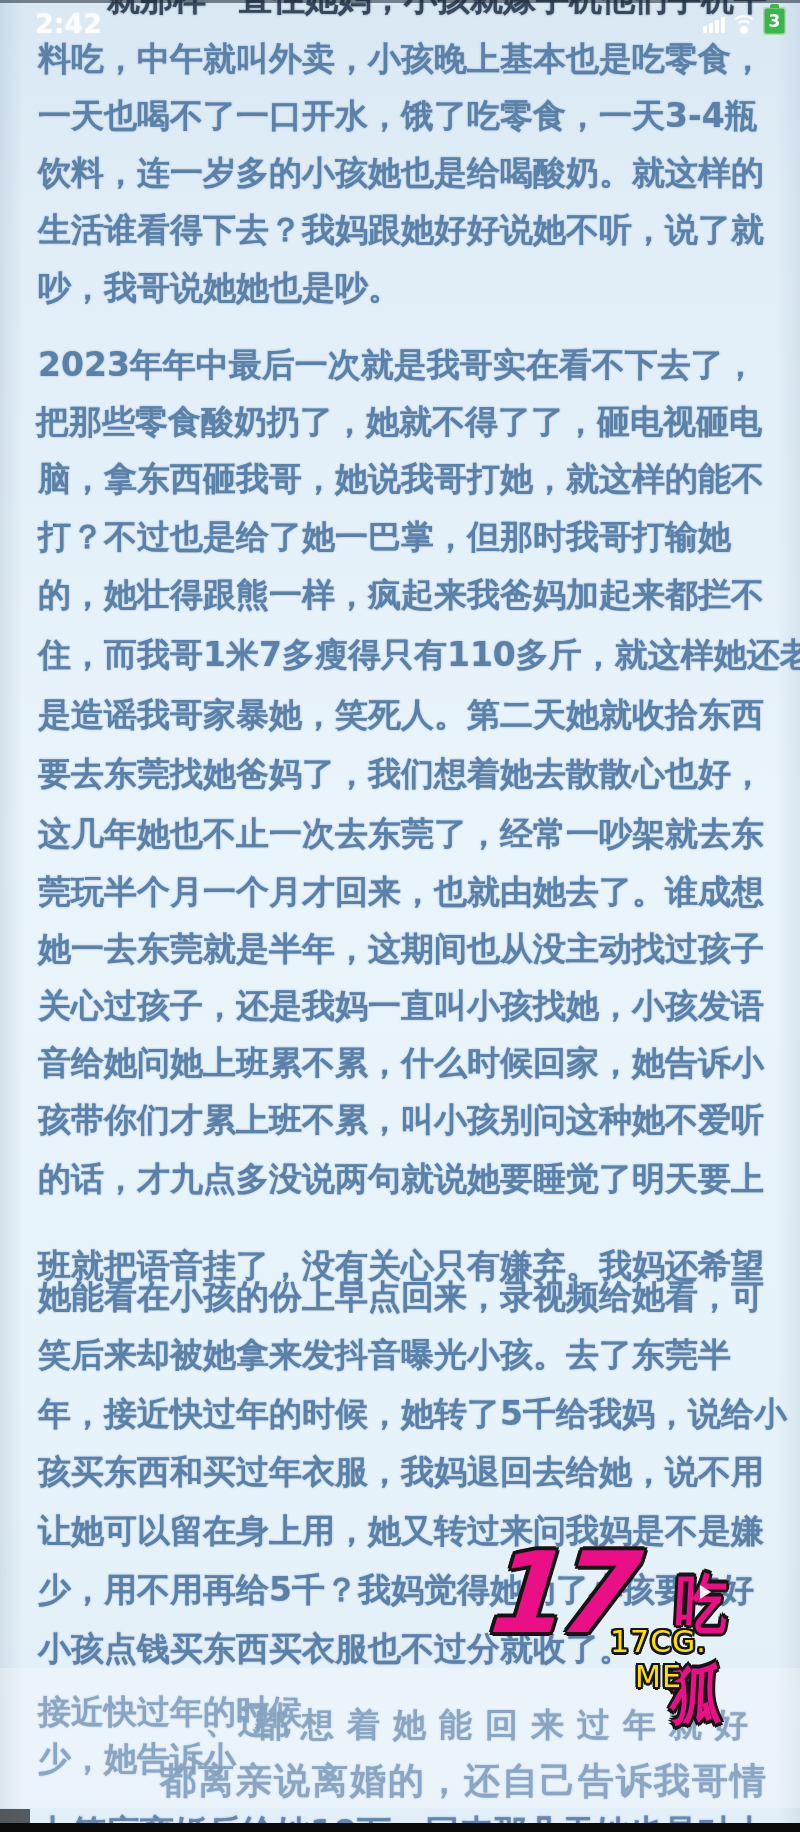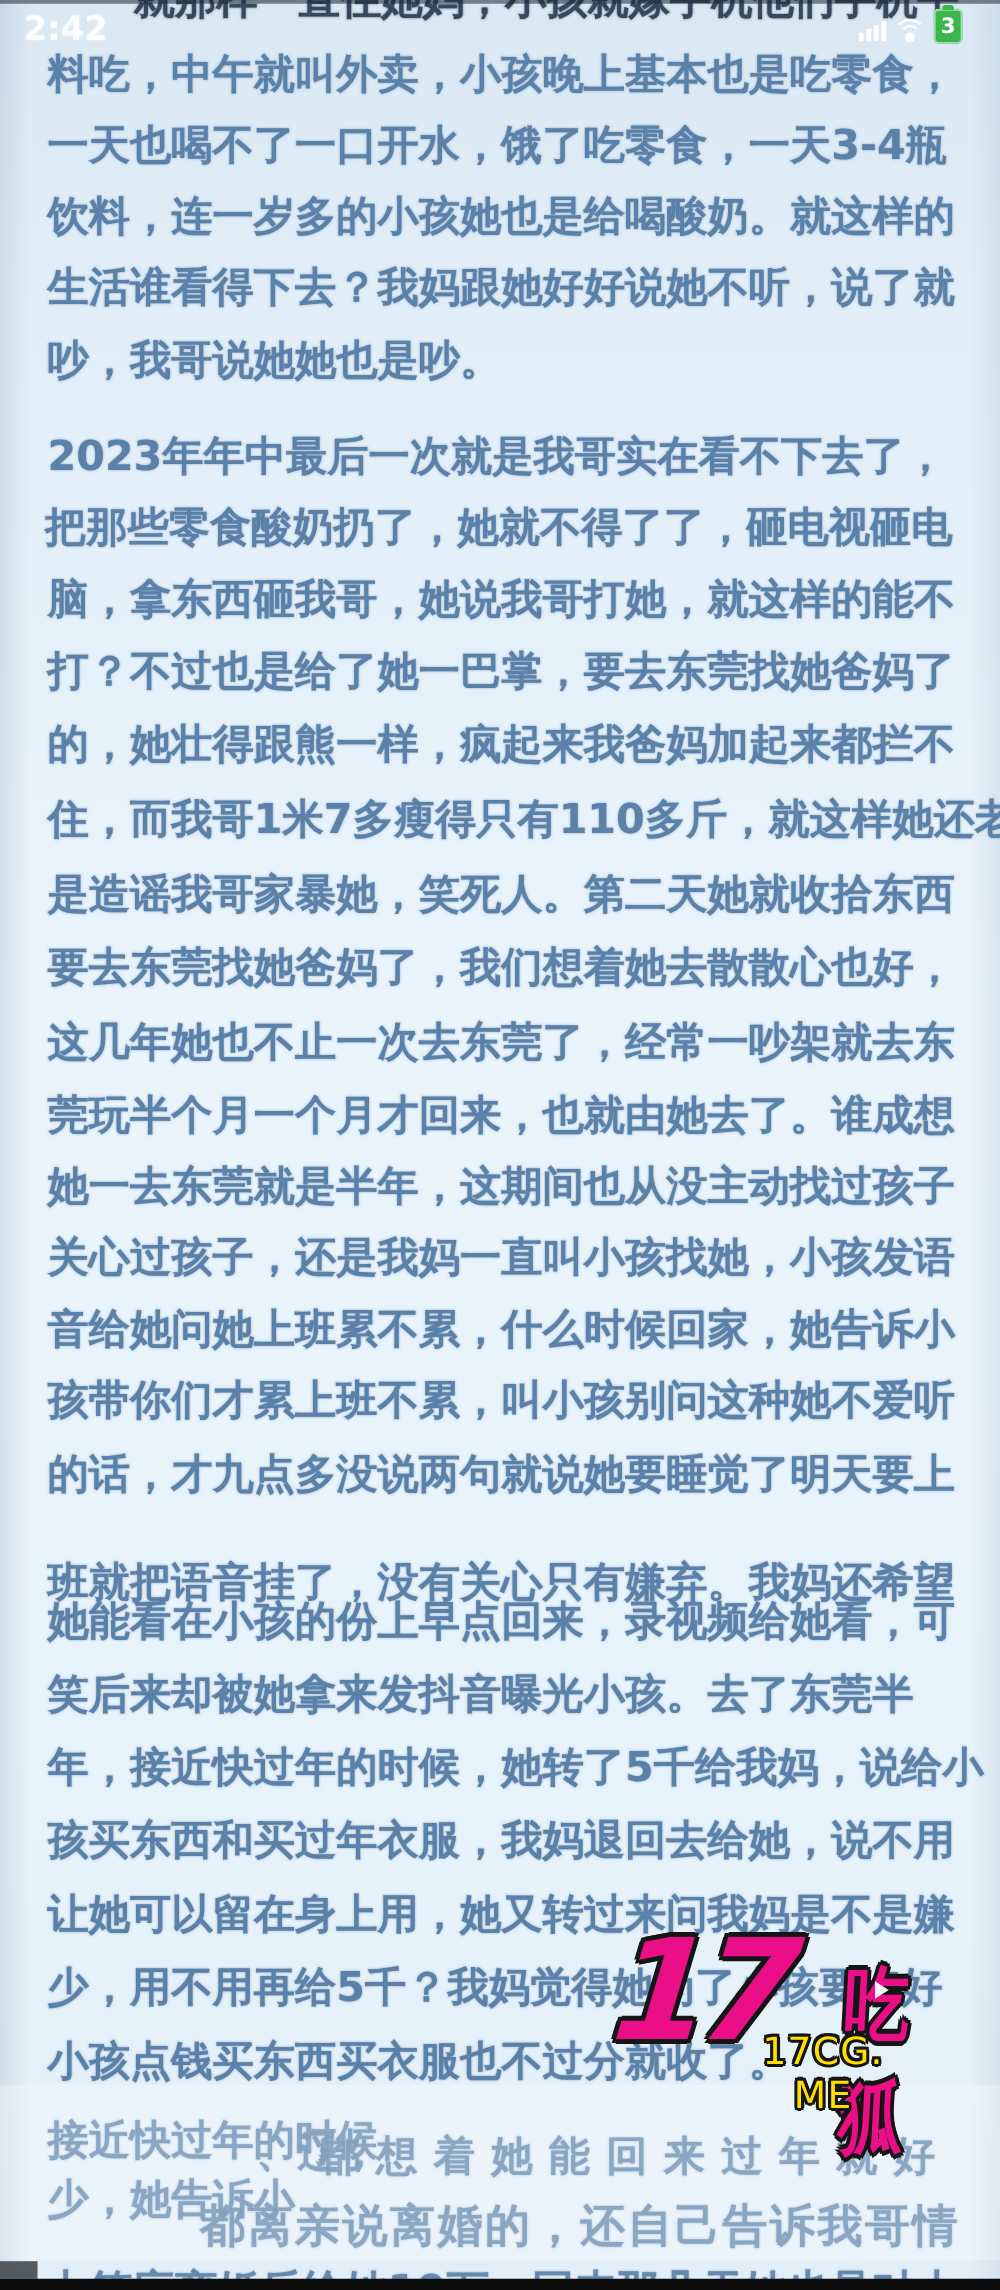--- a/index.html
+++ b/index.html
@@ -12,21 +12,21 @@
   }
   .line{
     position:absolute; white-space:nowrap;
     font-size:33px; font-weight:600; color:#5b81a8;
     text-shadow:0 0 2px rgba(104,140,178,.75);
   }
   .line.dark{ color:#36485e; text-shadow:0 0 2px rgba(40,55,75,.7); }
   .line.ghost{ opacity:.92; }
 
   
-  #statusbar{ position:absolute; left:0; top:0; width:776px; height:46px; z-index:30; }
+  #statusbar{ position:absolute; left:16px; top:0; width:776px; height:46px; z-index:30; }
   #clock{
     position:absolute; left:19px; top:8px; font-size:27px; font-weight:700;
     color:rgba(255,255,255,.82); text-shadow:0 0 3px rgba(255,255,255,.5);
   }
   #sysicons{ position:absolute; right:6px; top:7px; display:flex; align-items:flex-end; gap:6px; }
   .sigbars{ display:flex; align-items:flex-end; gap:2px; height:19px; padding-bottom:2px;}
   .sigbars i{ display:block; width:4px; background:rgba(255,255,255,.92); border-radius:1px;}
   .sigbars i:nth-child(1){height:7px;} .sigbars i:nth-child(2){height:10px;}
   .sigbars i:nth-child(3){height:13px;} .sigbars i:nth-child(4){height:16px;}
   .wifi{ position:relative; width:26px; height:20px; }
@@ -89,21 +89,21 @@
   <div id="article">
       <div class="line dark" style="left: 107px; top: -23px;">就那样一直住她妈，小孩就嫁手机他们手机平</div>
       <div class="line" style="left: 38px; top: 37px;">料吃，中午就叫外卖，小孩晚上基本也是吃零食，</div>
       <div class="line" style="left: 38px; top: 94px;">一天也喝不了一口开水，饿了吃零食，一天3-4瓶</div>
       <div class="line" style="left: 38px; top: 151px;">饮料，连一岁多的小孩她也是给喝酸奶。就这样的</div>
       <div class="line" style="left: 38px; top: 208px;">生活谁看得下去？我妈跟她好好说她不听，说了就</div>
       <div class="line" style="left: 38px; top: 266px;">吵，我哥说她她也是吵。</div>
       <div class="line" style="left: 38px; top: 343px;">2023年年中最后一次就是我哥实在看不下去了，</div>
       <div class="line" style="left: 36px; top: 400px;">把那些零食酸奶扔了，她就不得了了，砸电视砸电</div>
       <div class="line" style="left: 38px; top: 457px;">脑，拿东西砸我哥，她说我哥打她，就这样的能不</div>
-      <div class="line" style="left: 38px; top: 515px;">打？不过也是给了她一巴掌，要去东莞找她爸妈了</div>
+      <div class="line" style="left: 38px; top: 515px;">打？不过也是给了她一巴掌，但那时我哥打输她</div>
       <div class="line" style="left: 38px; top: 573px;">的，她壮得跟熊一样，疯起来我爸妈加起来都拦不</div>
       <div class="line" style="left: 38px; top: 633px;">住，而我哥1米7多瘦得只有110多斤，就这样她还老</div>
       <div class="line" style="left: 38px; top: 693px;">是造谣我哥家暴她，笑死人。第二天她就收拾东西</div>
       <div class="line" style="left: 38px; top: 752px;">要去东莞找她爸妈了，我们想着她去散散心也好，</div>
       <div class="line" style="left: 38px; top: 812px;">这几年她也不止一次去东莞了，经常一吵架就去东</div>
       <div class="line" style="left: 38px; top: 870px;">莞玩半个月一个月才回来，也就由她去了。谁成想</div>
       <div class="line" style="left: 38px; top: 927px;">她一去东莞就是半年，这期间也从没主动找过孩子</div>
       <div class="line" style="left: 38px; top: 984px;">关心过孩子，还是我妈一直叫小孩找她，小孩发语</div>
       <div class="line" style="left: 38px; top: 1041px;">音给她问她上班累不累，什么时候回家，她告诉小</div>
       <div class="line" style="left: 38px; top: 1098px;">孩带你们才累上班不累，叫小孩别问这种她不爱听</div>

